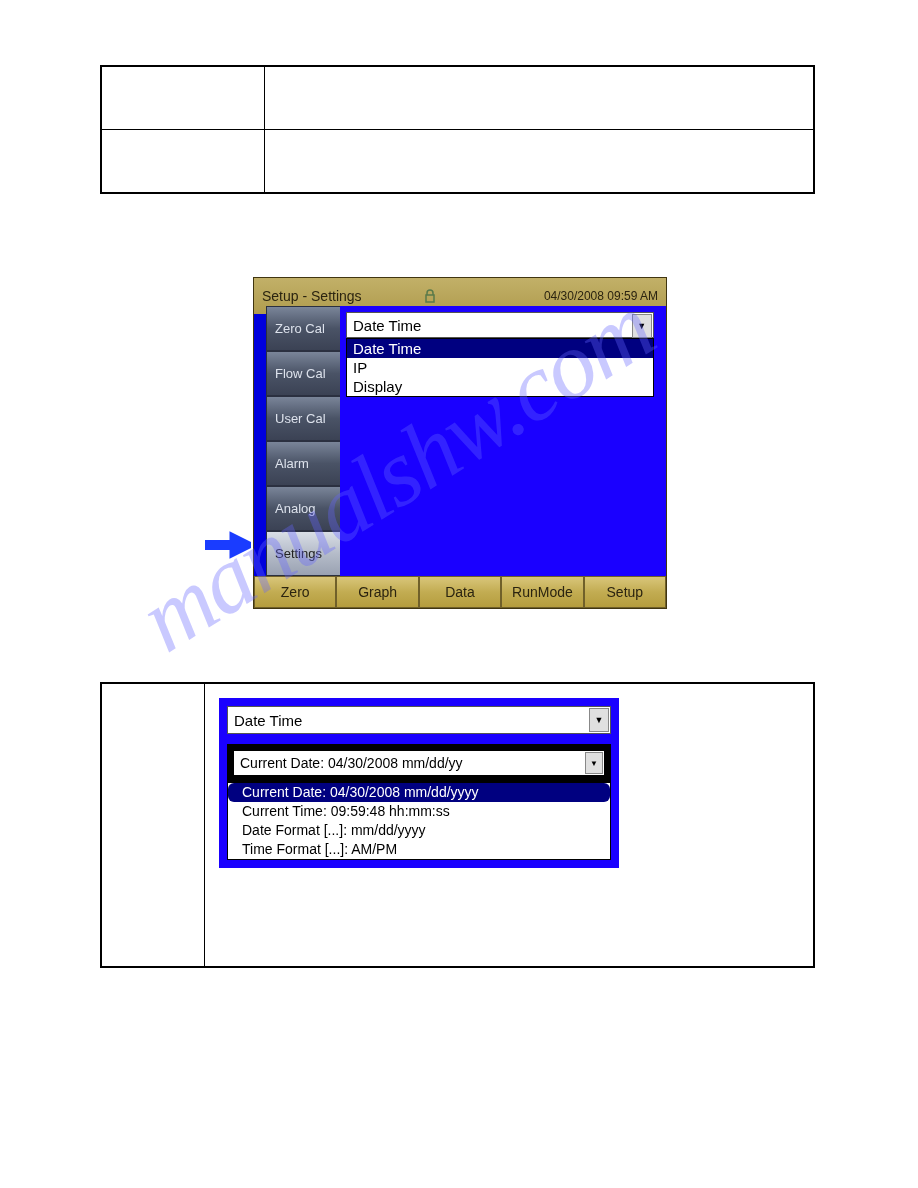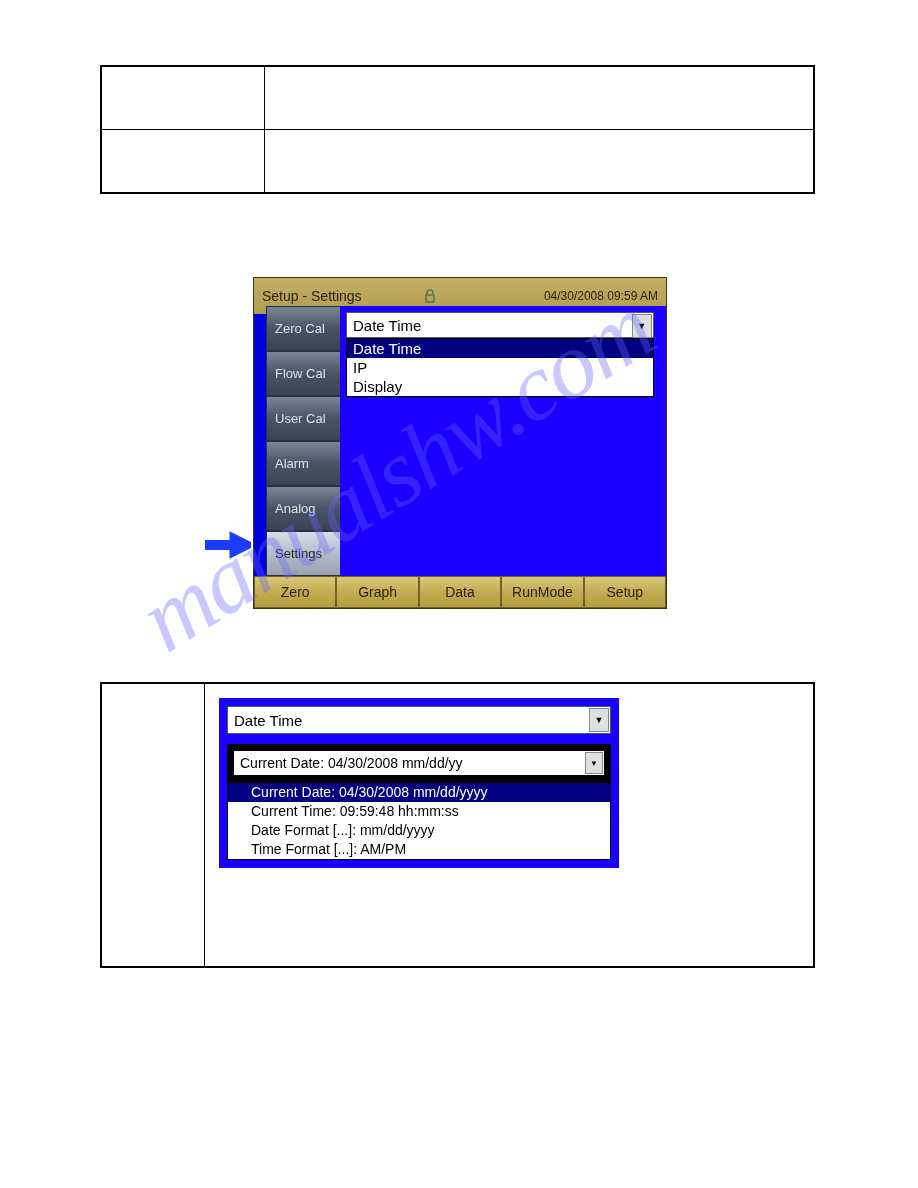--- a/index.html
+++ b/index.html
@@ -208,21 +208,21 @@
     background:#e0e0e0;
     border:1px solid #888;
     display:flex; align-items:center; justify-content:center;
     font-size:8px;
   }
   .sp-list {
     background:white;
     border:1px solid #000;
     font-size:14px;
   }
-  .sp-list .row { padding: 0 23px; line-height:19px; }
+  .sp-list .row { padding: 0 14px; line-height:19px;border-radius:6px; }
   .sp-list .row.sel { background:#000080; color:white; }
 
   
   .watermark {
     position:absolute;
     top: 400px;
     left: 100px;
     width: 650px;
     font-size: 95px;
     font-style: italic;

